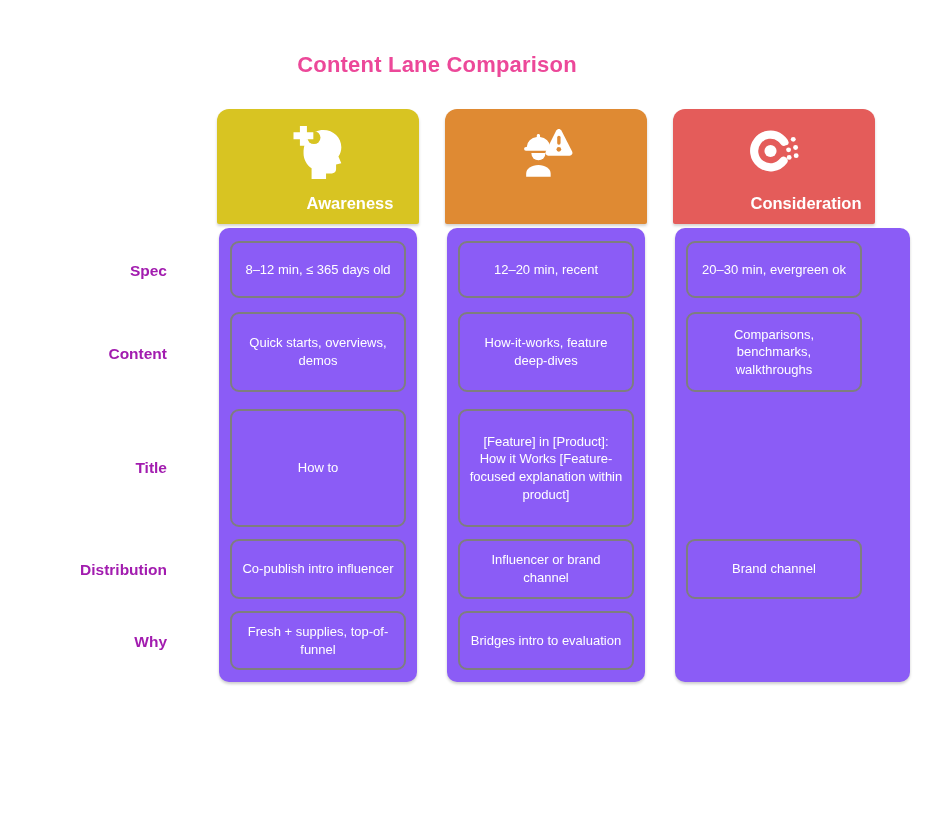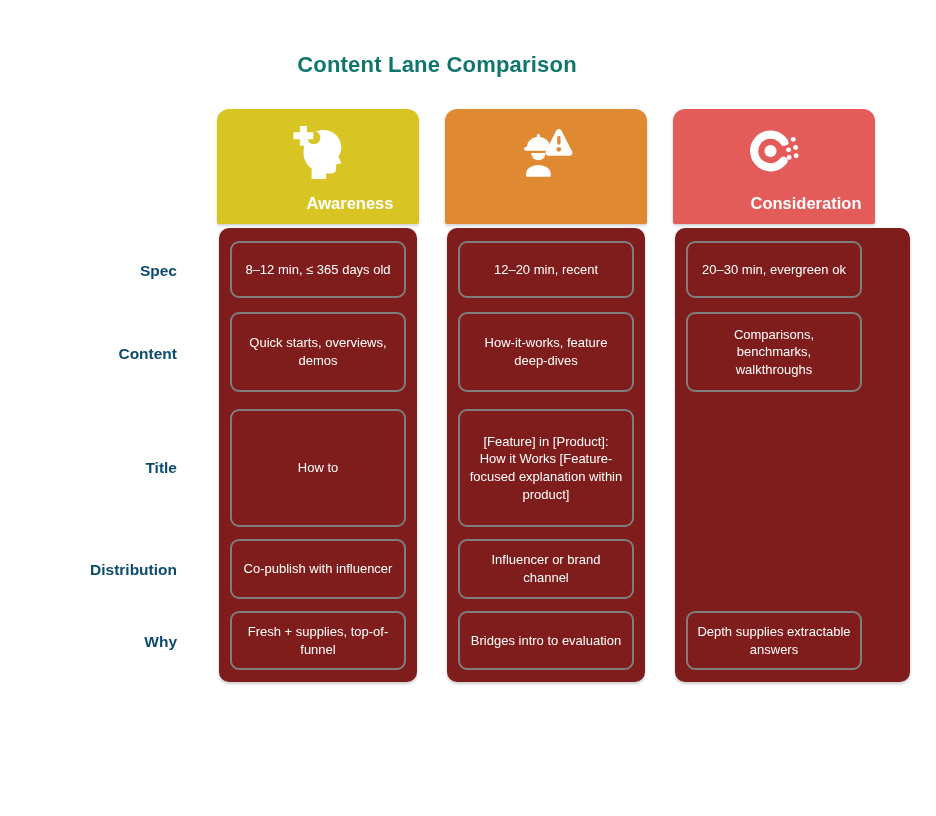--- a/index.html
+++ b/index.html
@@ -2,43 +2,43 @@
 <html><head>
 <meta charset="utf-8">
 <style>
   html,body { margin:0; padding:0; background:#ffffff; }
   .canvas {
     position:relative; width:936px; height:816px; background:#ffffff;
     font-family:"Liberation Sans", sans-serif; overflow:hidden;
   }
   .diagram-title {
     position:absolute; top:52px; left:217px; width:440px;
-    text-align:center; font-size:22px; font-weight:700; color:#0f766e;
+    text-align:center; font-size:22px; font-weight:700; color:#ec4899;
     letter-spacing:.2px;
   }
   .row-label {
-    position:absolute; left:30px; width:147px; text-align:right;
-    font-size:15.5px; font-weight:700; color:#0c4a6e; line-height:20px;
+    position:absolute; left:20px; width:147px; text-align:right;
+    font-size:15.5px; font-weight:700; color:#a21caf; line-height:20px;
   }
   .lane-header {
     position:absolute; top:109px; width:202px; height:115px;
     border-radius:12px 12px 2px 2px;
     box-shadow:0 2px 3px rgba(0,0,0,.18);
   }
   .lane-header .icon-wrap {
     position:absolute; top:12px; left:0; width:100%; height:60px;
     display:flex; align-items:center; justify-content:center;
   }
   .lane-header .lane-label {
     position:absolute; bottom:11px; left:0; width:100%;
     text-align:center; color:#ffffff; font-size:16.5px; font-weight:700;padding-left:32px;
   }
   .lane-body {
     position:absolute; top:228px; width:198px; height:454px;
-    background:#7f1d1d; border-radius:10px;
+    background:#8b5cf6; border-radius:10px;
     box-shadow:0 2px 3px rgba(0,0,0,.2);
   }
   .cell {
     position:absolute; left:11px; width:176px; box-sizing:border-box;
     border:2px solid #7e7e7e; border-radius:9px;
     display:flex; align-items:center; justify-content:center;
     text-align:center; color:#ffffff; font-size:13px; line-height:1.35;
     padding:4px 9px;
   }
   .r-spec { top:13px;  height:57px; }
@@ -68,21 +68,21 @@
         <circle cx="20.5" cy="12.5" r="5.6" style="fill:var(--accent,#d8c422)"></circle>
         <path fill="#ffffff" d="M8.5 2.5h6V8H20v6h-5.5v5.5h-6V14H3V8h5.5z"></path>
       </svg>
     </div>
     <div class="lane-label">Awareness</div>
   </div>
   <div class="lane-body" style="left:219px;">
     <div class="cell r-spec">8–12 min, ≤ 365 days old</div>
     <div class="cell r-content">Quick starts, overviews, demos</div>
     <div class="cell r-title">How to</div>
-    <div class="cell r-dist">Co-publish with influencer</div>
+    <div class="cell r-dist">Co-publish intro influencer</div>
     <div class="cell r-why">Fresh + supplies, top-of-funnel</div>
   </div>
 
   <div class="lane-header" style="left: 445px; background: rgb(223, 138, 51); --accent: #df8a33;">
     <div class="icon-wrap">
       <svg width="56" height="56" viewBox="0 0 48 48" aria-hidden="true">
 
         <path fill="#ffffff" d="M35 5.2c.9 0 1.7.5 2.2 1.3l9.2 17.9c.8 1.6-.3 3.6-2.2 3.6H26c-1.9 0-3-2-2.2-3.6l9-17.9c.5-.8 1.3-1.3 2.2-1.3z"></path>
         <rect x="33.6" y="11" width="2.9" height="7.6" rx="1.4" style="fill:var(--accent,#df8a33)"></rect>
         <circle cx="35" cy="22.6" r="2" style="fill:var(--accent,#df8a33)"></circle>
@@ -113,16 +113,16 @@
         <circle cx="42.5" cy="21" r="2.1" fill="#ffffff"></circle>
         <circle cx="37" cy="29.5" r="2.1" fill="#ffffff"></circle>
         <circle cx="43" cy="28" r="2.1" fill="#ffffff"></circle>
       </svg>
     </div>
     <div class="lane-label">Consideration</div>
   </div>
   <div class="lane-body" style="left:675px;padding-left:37px;">
     <div class="cell r-spec">20–30 min, evergreen ok</div>
     <div class="cell r-content">Comparisons, benchmarks, walkthroughs</div>
-    <div class="cell r-why">Depth supplies extractable answers</div>
+    <div class="cell r-dist">Brand channel</div>
   </div>
 
 </div>
 
 </body></html>

